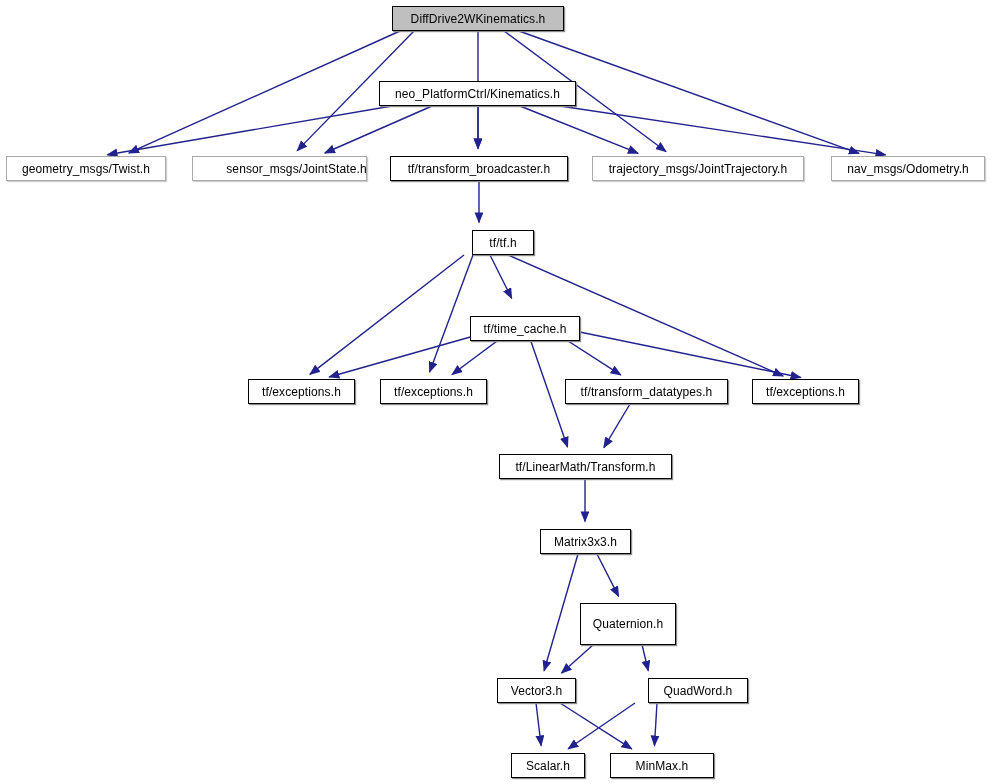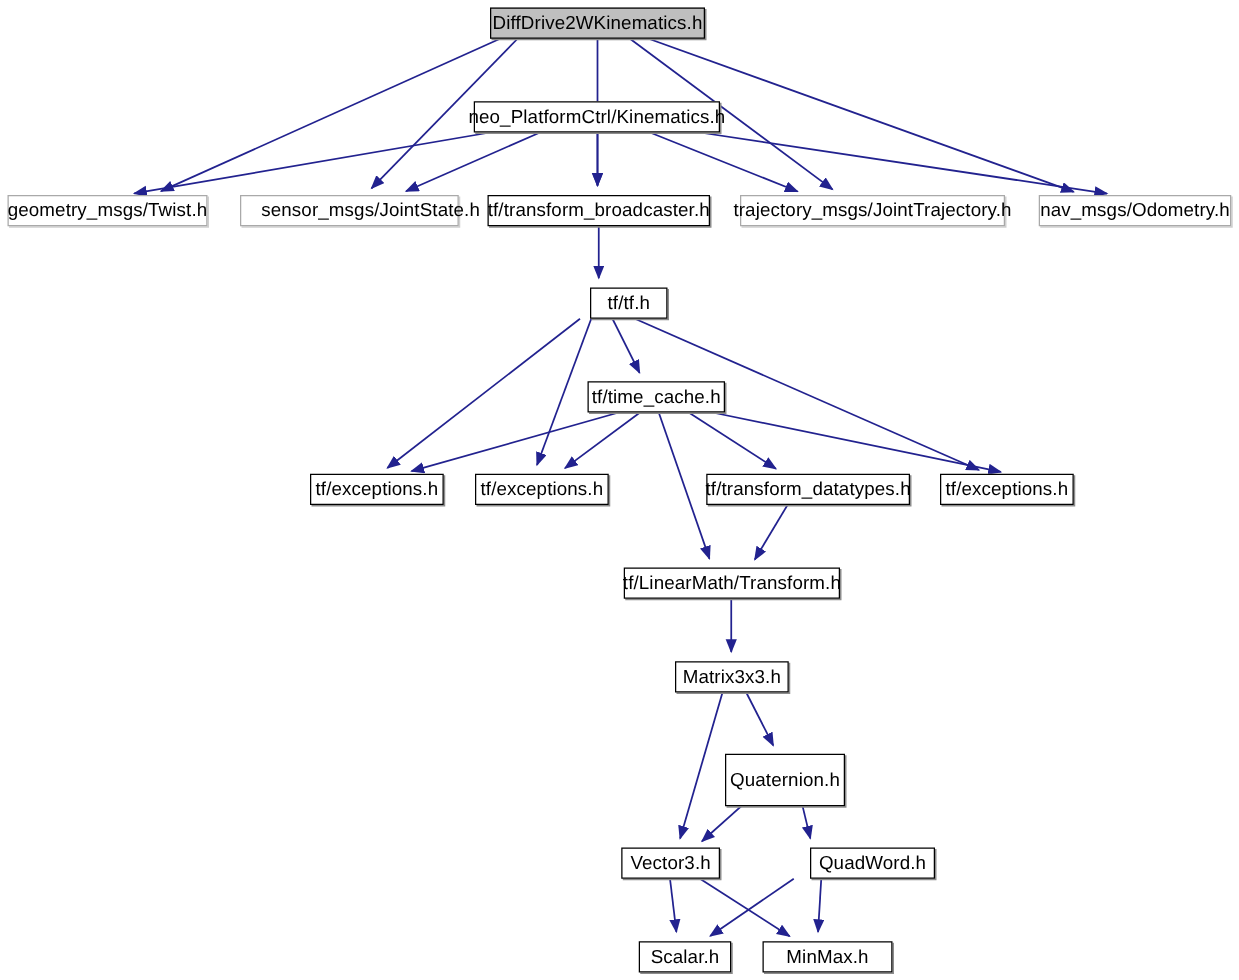--- a/index.html
+++ b/index.html
@@ -26,21 +26,21 @@
     height: 784px;
   }
   .node {
     position: absolute;
     box-sizing: border-box;
     display: flex;
     align-items: center;
     justify-content: center;
     background: #ffffff;
     border: 1px solid #808080;
-    font-size: 15px;
+    font-size: 12px;
     color: #000000;
     white-space: nowrap;
     letter-spacing: 0.1px;
     line-height: 1;
   }
   .node.linked {
     border: 1px solid #000000;
     box-shadow: 1.2px 1.2px 0 0 #8c8c8c;
   }
   .node.leaf {
@@ -118,21 +118,21 @@
       </div>
       <div class="node leaf" style="left: 592px; top: 156px; width: 212px; height: 25px;">
         <span>trajectory_msgs/JointTrajectory.h</span>
       </div>
       <div class="node leaf" style="left: 831px; top: 156px; width: 154px; height: 25px;">
         <span>nav_msgs/Odometry.h</span>
       </div>
       <div class="node linked" style="left: 448px; top: 230px; width: 62px; height: 25px; margin-left: 24px;">
         <span>tf/tf.h</span>
       </div>
-      <div class="node linked" style="left: 470px; top: 305px; width: 110px; height: 25px;">
+      <div class="node linked" style="left: 470px; top: 316px; width: 110px; height: 25px;">
         <span>tf/time_cache.h</span>
       </div>
       <div class="node linked" style="left: 248px; top: 379px; width: 107px; height: 25px;">
         <span>tf/exceptions.h</span>
       </div>
       <div class="node linked" style="left: 380px; top: 379px; width: 107px; height: 25px;">
         <span>tf/exceptions.h</span>
       </div>
       <div class="node linked" style="left: 565px; top: 379px; width: 163px; height: 25px;">
         <span>tf/transform_datatypes.h</span>

